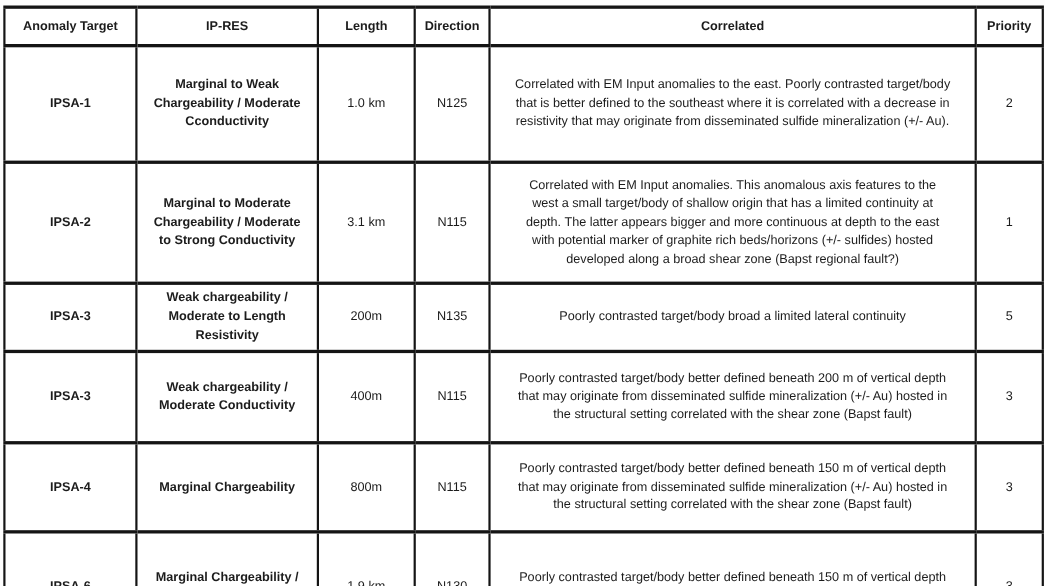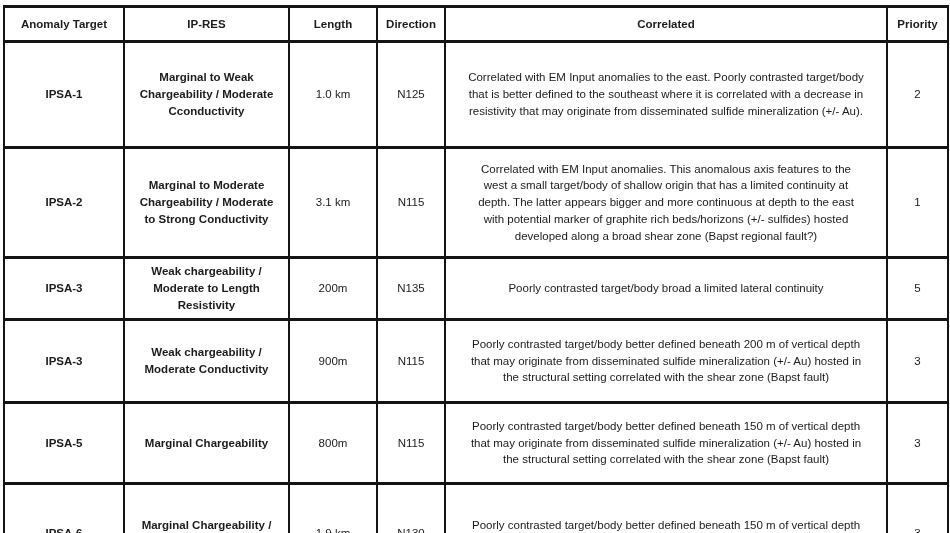--- a/index.html
+++ b/index.html
@@ -87,27 +87,27 @@
         <td class="cell-target">IPSA-3</td>
         <td class="cell-ipres">Weak chargeability / Moderate to Length Resistivity</td>
         <td class="cell-length">200m</td>
         <td class="cell-direction">N135</td>
         <td class="cell-desc">Poorly contrasted target/body broad a limited lateral continuity</td>
         <td class="cell-priority">5</td>
       </tr>
       <tr class="r4">
         <td class="cell-target">IPSA-3</td>
         <td class="cell-ipres">Weak chargeability / Moderate Conductivity</td>
-        <td class="cell-length">900m</td>
+        <td class="cell-length">400m</td>
         <td class="cell-direction">N115</td>
         <td class="cell-desc">Poorly contrasted target/body better defined beneath 200 m of vertical depth that may originate from disseminated sulfide mineralization (+/- Au) hosted in the structural setting correlated with the shear zone (Bapst fault)</td>
         <td class="cell-priority">3</td>
       </tr>
       <tr class="r5">
-        <td class="cell-target">IPSA-5</td>
+        <td class="cell-target">IPSA-4</td>
         <td class="cell-ipres">Marginal Chargeability</td>
         <td class="cell-length">800m</td>
         <td class="cell-direction">N115</td>
         <td class="cell-desc">Poorly contrasted target/body better defined beneath 150 m of vertical depth that may originate from disseminated sulfide mineralization (+/- Au) hosted in the structural setting correlated with the shear zone (Bapst fault)</td>
         <td class="cell-priority">3</td>
       </tr>
       <tr class="r6">
         <td class="cell-target">IPSA-6</td>
         <td class="cell-ipres">Marginal Chargeability / Moderate Resistivity</td>
         <td class="cell-length">1.9 km</td>

